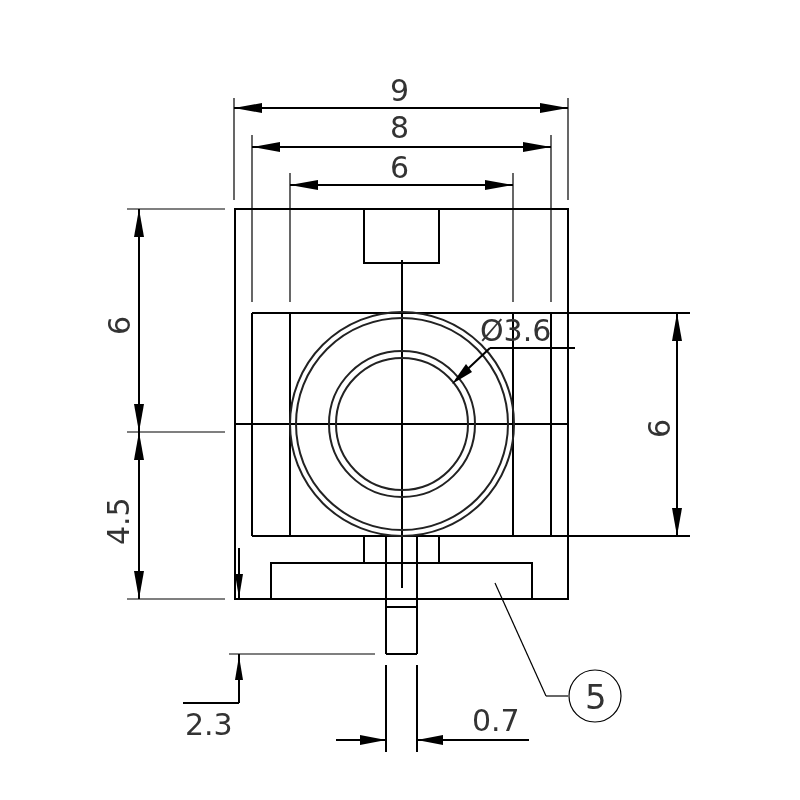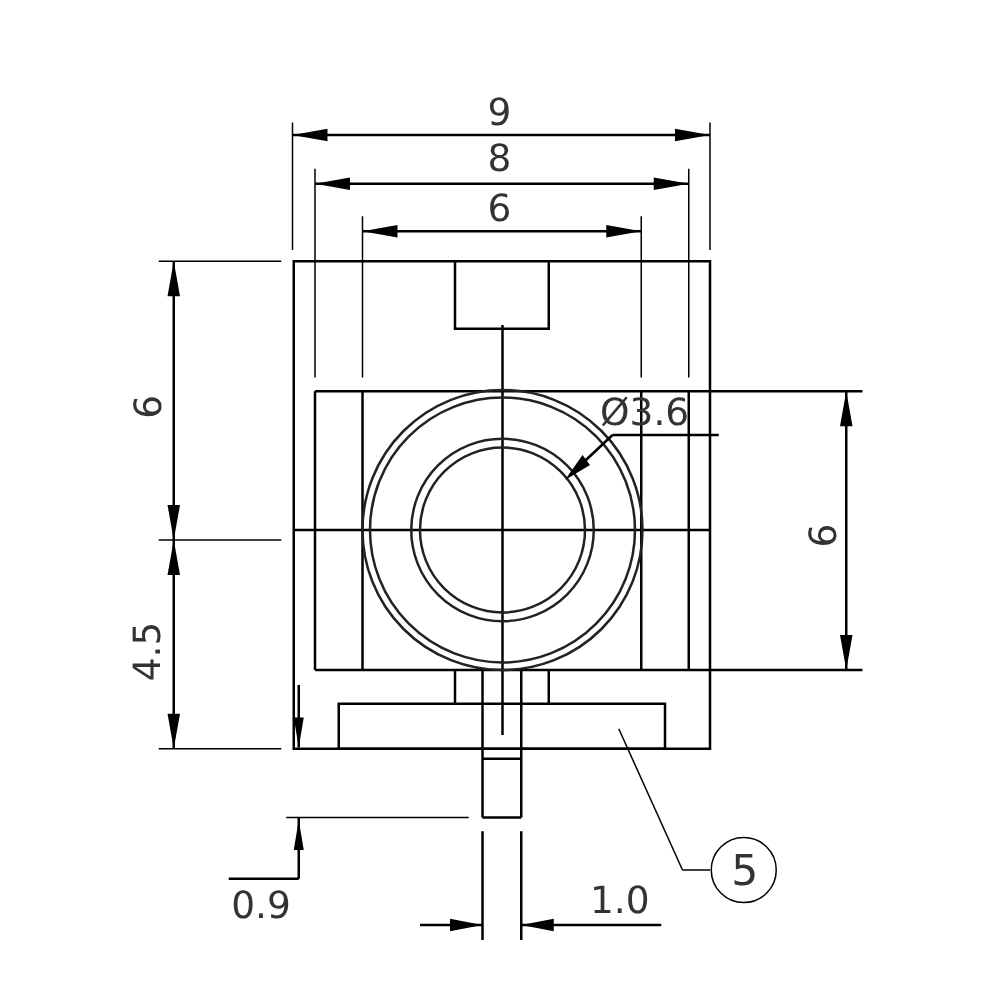--- a/index.html
+++ b/index.html
@@ -131,17 +131,17 @@
 <div class="label" style="left:390px; top:76px;">9</div>
 <div class="label" style="left:390px; top:113px;">8</div>
 <div class="label" style="left:390px; top:153px;">6</div>
 
 <div class="label" style="left:105px; top:305px; transform: rotate(-90deg); transform-origin: 0 0; top:335px;">6</div>
 <div class="label" style="left:104px; top:545px; transform: rotate(-90deg); transform-origin: 0 0;">4.5</div>
 <div class="label" style="left:645px; top:438px; transform: rotate(-90deg); transform-origin: 0 0;">6</div>
 
 <div class="label" style="left:480px; top:316px;">Ø3.6</div>
 
-<div class="label" style="left:185px; top:710px;">0.9</div>
-<div class="label" style="left:472px; top:706px;">1.0</div>
+<div class="label" style="left:185px; top:710px;">2.3</div>
+<div class="label" style="left:472px; top:706px;">0.7</div>
 
 <div class="label" style="left:585px; top:680px; font-size:34px;">5</div>
 </div>
 
 </body></html>

